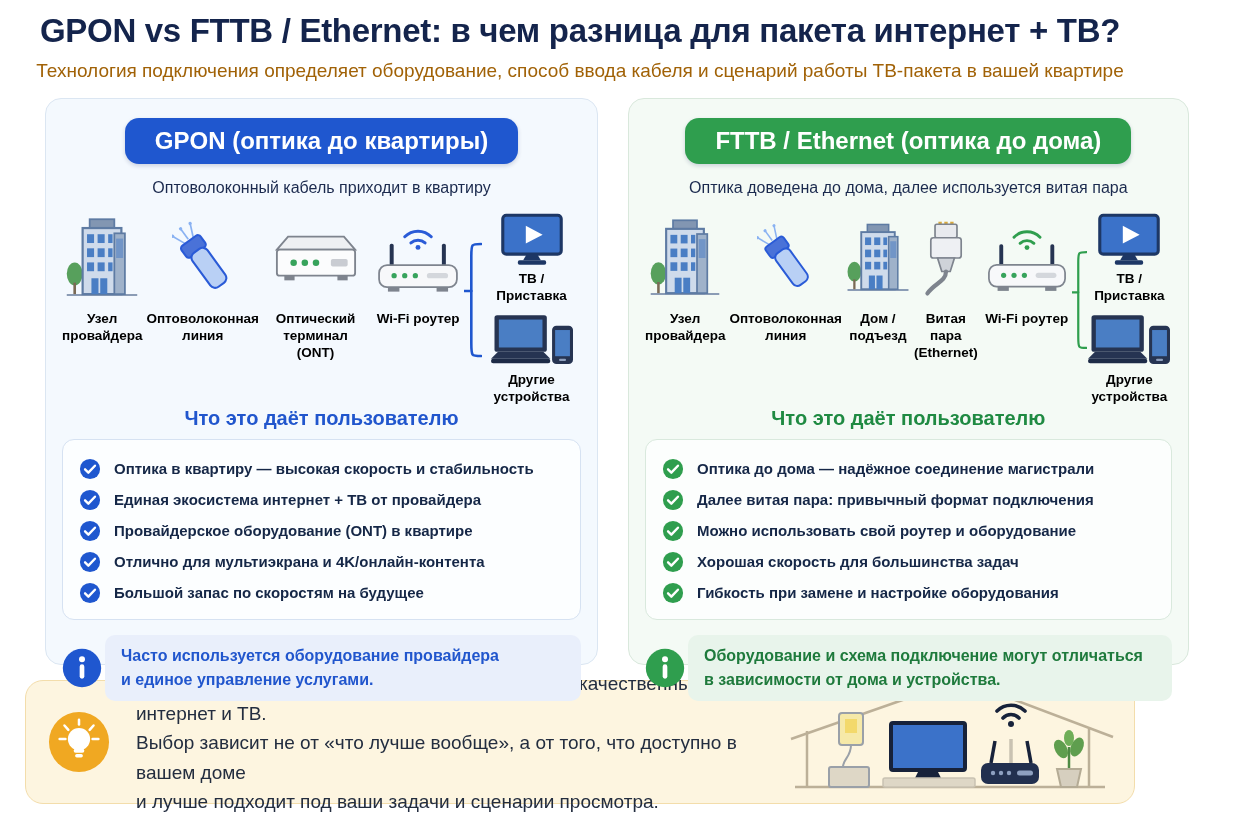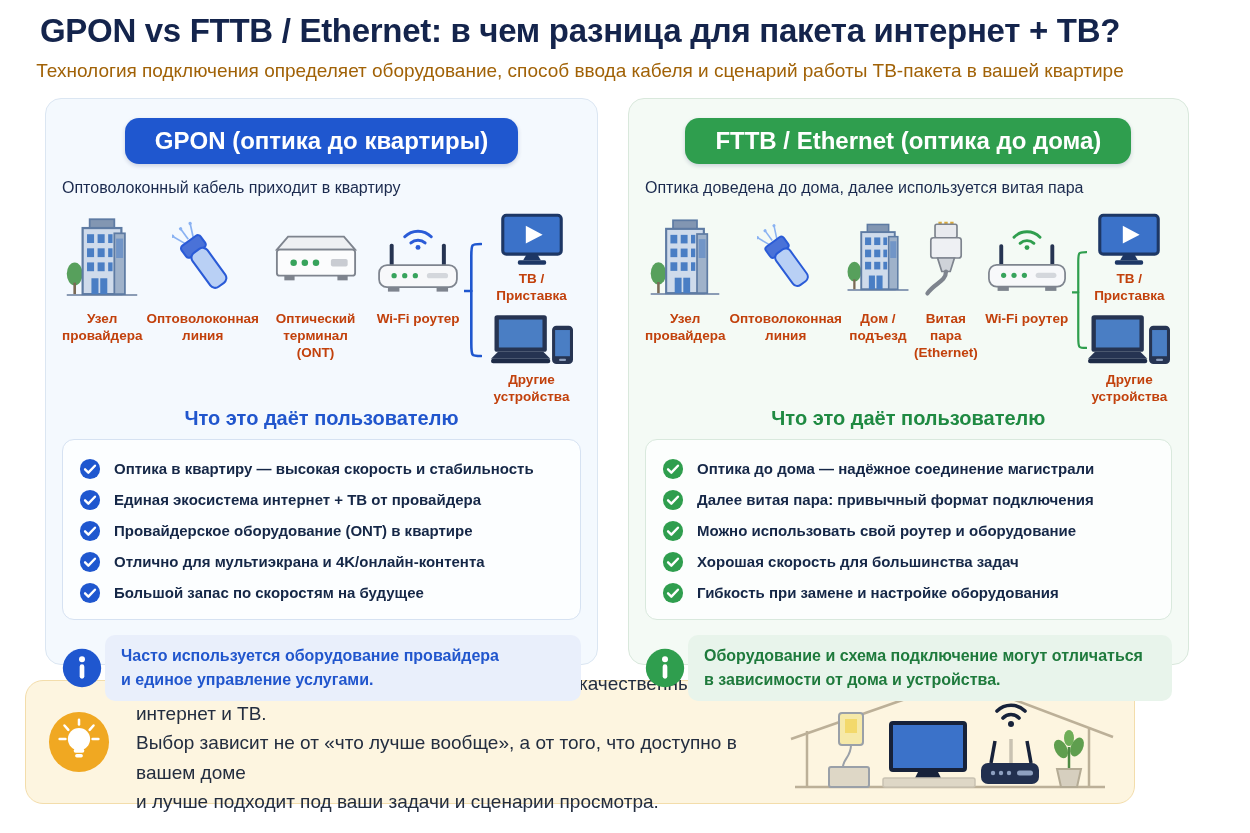--- a/index.html
+++ b/index.html
@@ -30,29 +30,29 @@
   .panel.p-green { flex:1; background:#f4faf5; border:1px solid #d9e8dc;
                    --accent:#2f9e4e; --accent-dark:#1f8a42; }
 
   .badge {
     display:block; width:fit-content; margin:4px auto 0 auto;
     padding:9px 30px; border-radius:14px; color:#fff; font-size:24px; font-weight:700;
     box-shadow:0 2px 4px rgba(20,40,90,.18);
   }
   .p-blue  .badge { background:#1f57cf; }
   .p-green .badge { background:#2f9e4e; }
-  .panel-sub { text-align:left; font-size:16px; color:#1b2a4e; margin-top:15px; font-weight:500; }
+  .panel-sub { text-align:center; font-size:16px; color:#1b2a4e; margin-top:15px; font-weight:500; }
 
   
   .diagram { display:flex; justify-content:space-between; align-items:flex-start; margin-top:16px; height:192px; }
   .node { display:flex; flex-direction:column; align-items:center; }
   .icon-box { height:90px; display:flex; align-items:center; justify-content:center; }
   .node-label {
     margin-top:8px; text-align:center; font-size:13.5px; font-weight:700;
-    color:#c2410c; line-height:1.25; white-space:pre-line;
+    color:#000000; line-height:1.25; white-space:pre-line;
   }
   .conn { height:90px; display:flex; align-items:center; flex:1; padding:0 2px; color:var(--accent); }
   .conn svg { width:100%; height:10px; }
 
   .devices-group { display:flex; align-items:flex-start; }
   .bracket { color:var(--accent); margin-top:12px; }
   .devices-col { display:flex; flex-direction:column; align-items:center; }
   .devices-col .node-label { margin-top:4px; margin-bottom:4px; }
 
   

